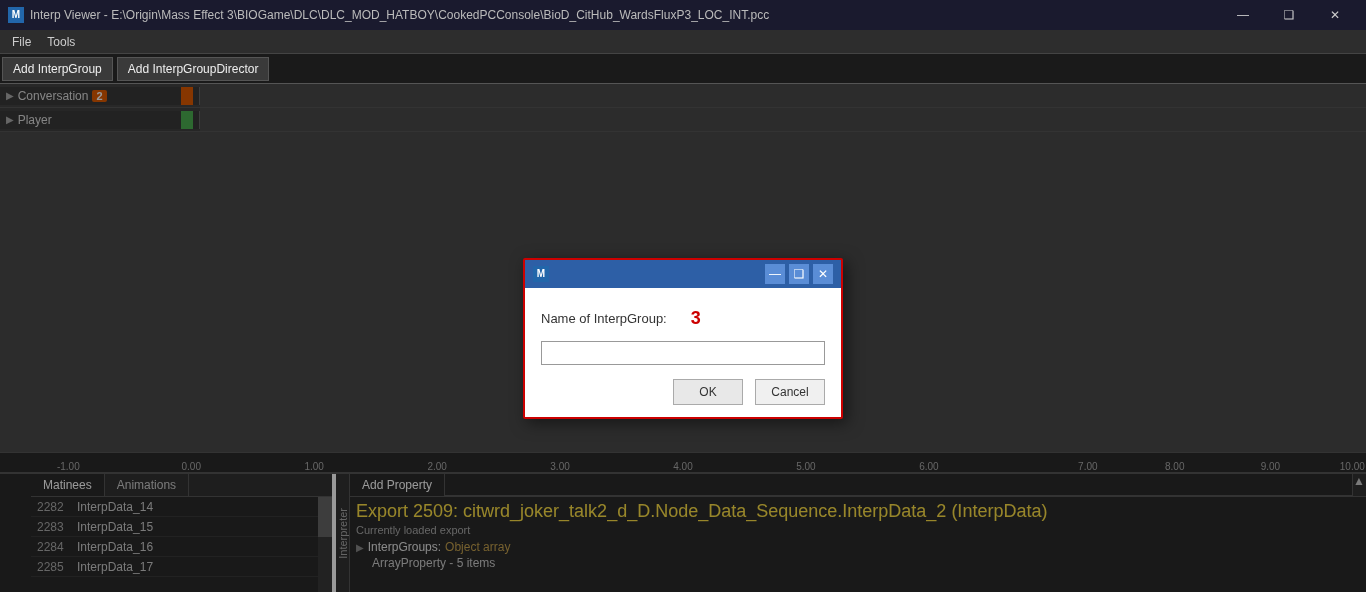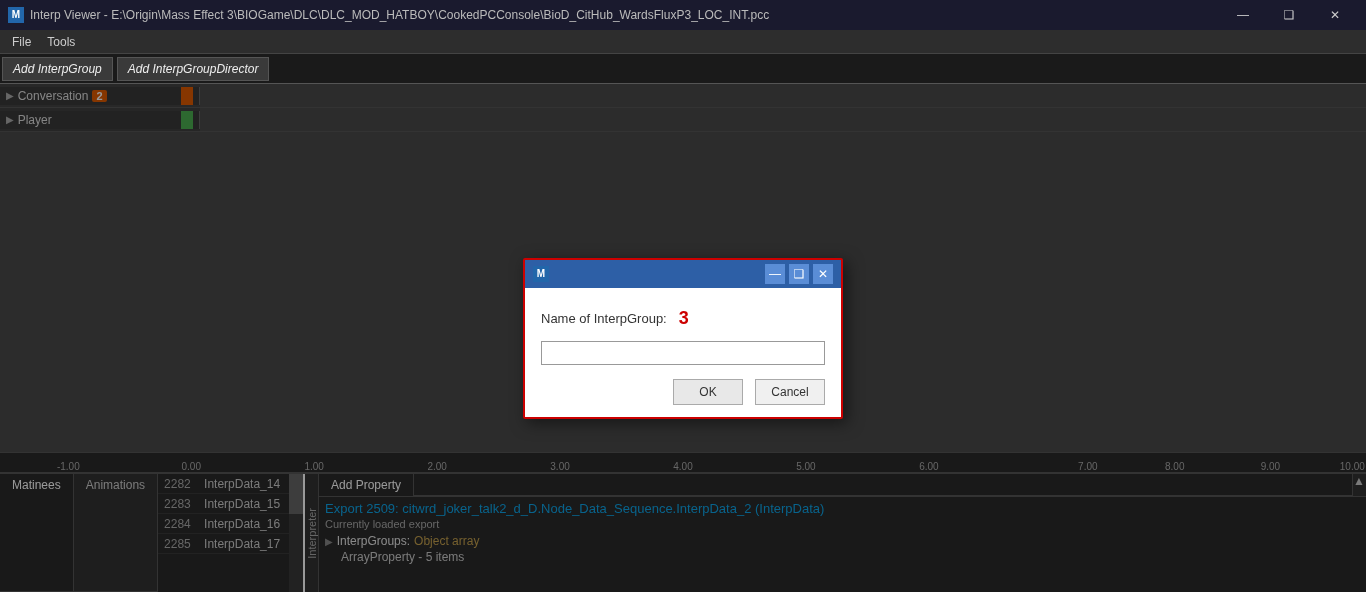--- a/index.html
+++ b/index.html
@@ -42,21 +42,20 @@
     }
     #toolbar button {
       background: #3a3a3a;
       color: #eee;
       border: 1px solid #555;
       padding: 3px 10px;
       margin-right: 4px;
       cursor: pointer;
       font-size: 12px;
       height: 24px;
-      font-style: italic;
     }
 
     
     #main-area {
       display: flex;
       flex-direction: column;
       height: calc(592px - 30px - 24px - 30px);
     }
 
     
@@ -119,23 +118,24 @@
       height: 120px;
       background: #2a2a2a;
       border-top: 2px solid #555;
       display: flex;
     }
 
     
     #left-panel {
       width: 305px;
       min-width: 305px;
-      border-right: 2px solid #ffffff;
-      display: flex;
-      flex-direction: row;
+      border-right: 4px solid #ffffff;
+      display: flex;
+      flex-direction: column;
+      margin-left: 31px;
     }
     #panel-tabs {
       display: flex;
       background: #333;
       border-bottom: 1px solid #555;
     }
     .panel-tab {
       padding: 4px 12px;
       cursor: pointer;
       font-size: 12px;
@@ -210,21 +210,21 @@
       font-size: 12px;
       color: #ccc;
       border-right: 1px solid #555;
     }
     .prop-tab.active { background: #2a2a2a; color: white; }
     #prop-content {
       flex: 1;
       padding: 4px 6px;
       overflow-y: auto;
     }
-    .prop-export-line { color: #0ea5e9; font-size: 13px; margin-bottom: 2px; }
+    .prop-export-line { color: #fde047; font-size: 18px; margin-bottom: 2px; }
     .prop-sub-line { color: #aaa; font-size: 11px; margin-bottom: 4px; }
     .prop-section { display: flex; align-items: center; gap: 4px; margin-bottom: 2px; }
     .prop-arrow { color: #888; font-size: 10px; }
     .prop-key { color: #e5e5e5; font-size: 12px; }
     .prop-type { color: #c5a14e; font-size: 12px; }
     .prop-value { color: #ccc; font-size: 12px; }
 
     
     #modal-overlay {
       position: absolute;
@@ -264,21 +264,21 @@
       font-size: 12px; cursor: pointer; border: none;
     }
     #modal-body {
       padding: 20px 16px 12px;
       background: white;
     }
     #modal-label-row {
       display: flex;
       align-items: center;
       margin-bottom: 12px;
-      gap: 4px;
+      gap: 16px;
     }
     #modal-label {
       font-size: 13px;
       color: #333;
     }
     #modal-badge {
       color: #cc0000;
       font-size: 18px;
       font-weight: bold;
       margin-left: 8px;

